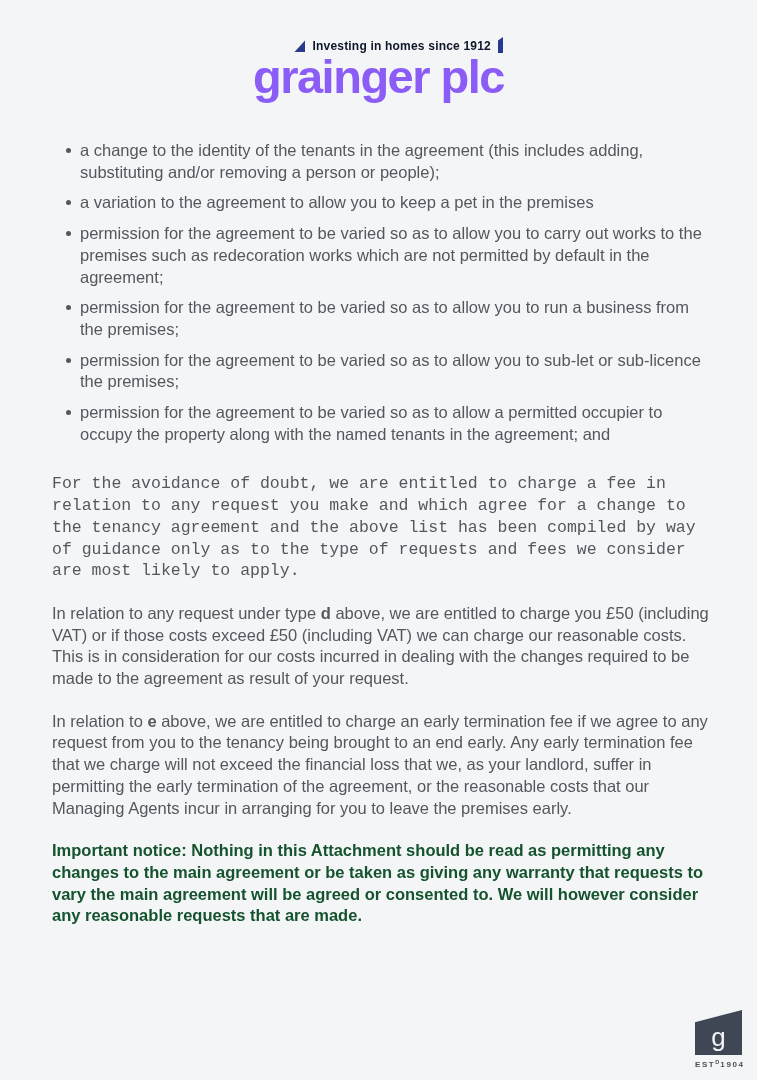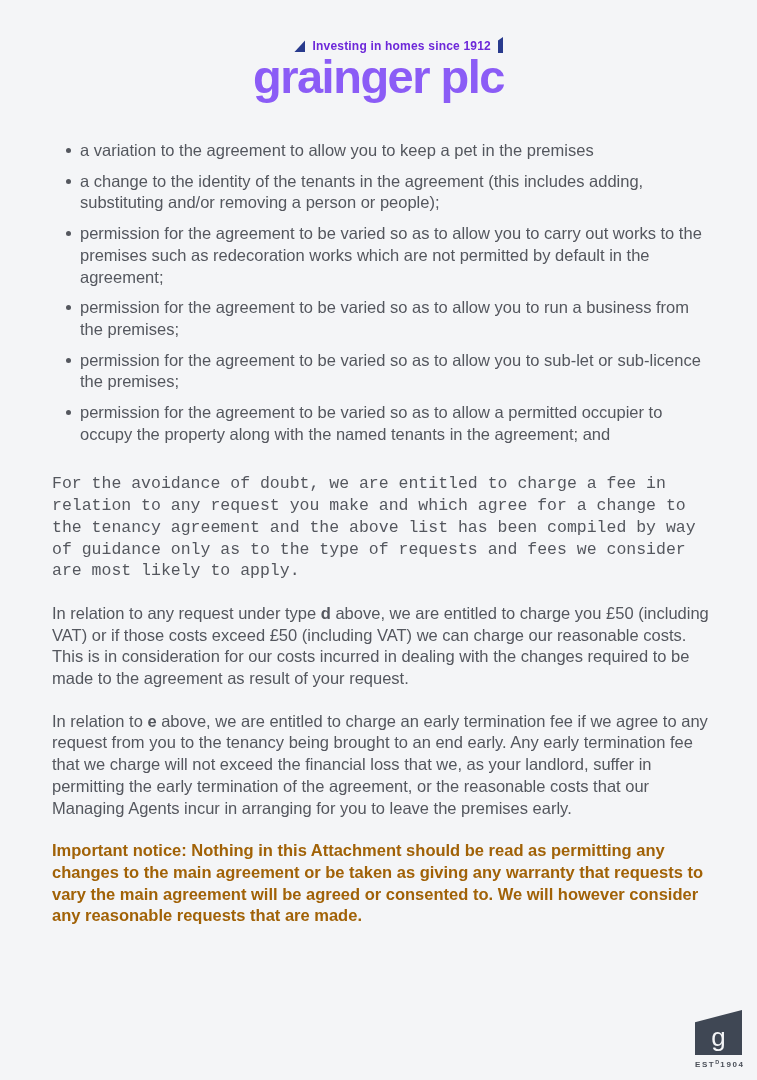--- a/index.html
+++ b/index.html
@@ -31,21 +31,21 @@
   }
   .flag{
     width:11px;height:12px;
     background:#283a8d;
     clip-path:polygon(0 100%, 100% 0, 100% 100%);
     margin-bottom:1px;
   }
   .tagline{
     font-size:12px;
     font-weight:bold;
-    color:#6d28d9;
+    color:#0f172a;
     letter-spacing:.2px;
     line-height:1.1;
   }
   .lbar{
     width:5px;height:16px;
     background:#283a8d;
     clip-path:polygon(0 22%, 100% 0, 100% 100%, 0 100%);
   }
   .wordmark{
     font-size:47px;
@@ -87,21 +87,21 @@
   }
   .paras p{
     margin:21px 0 0;
     max-width:657px;
   }
   .paras p:first-child{
     margin-top:28px;
     font-family:Liberation Mono, monospace;
   }
   .b{font-weight:bold;}
-  .paras p.notice{color:#a16207;}
+  .paras p.notice{color:#14532d;}
   
   .footer-logo{
     position:absolute;
     right:14px;
     bottom:11px;
     width:48px;
     text-align:center;
   }
   .house{
     width:47px;height:45px;
@@ -146,25 +146,25 @@
       <span class="tagline">Investing in homes since 1912</span>
       <span class="lbar"></span>
     </div>
     <div class="wordmark">grainger plc</div>
   </header>
 
   <main class="content">
     <ul class="bullets">
         <li>
           <span class="dot"></span>
-          <span class="btext">a variation to the agreement to allow you to keep a pet in the premises</span>
+          <span class="btext">a change to the identity of the tenants in the agreement (this includes adding, substituting and/or removing a person or people);</span>
         </li>
         <li>
           <span class="dot"></span>
-          <span class="btext">a change to the identity of the tenants in the agreement (this includes adding, substituting and/or removing a person or people);</span>
+          <span class="btext">a variation to the agreement to allow you to keep a pet in the premises</span>
         </li>
         <li>
           <span class="dot"></span>
           <span class="btext">permission for the agreement to be varied so as to allow you to carry out works to the premises such as redecoration works which are not permitted by default in the agreement;</span>
         </li>
         <li>
           <span class="dot"></span>
           <span class="btext">permission for the agreement to be varied so as to allow you to run a business from the premises;</span>
         </li>
         <li>

